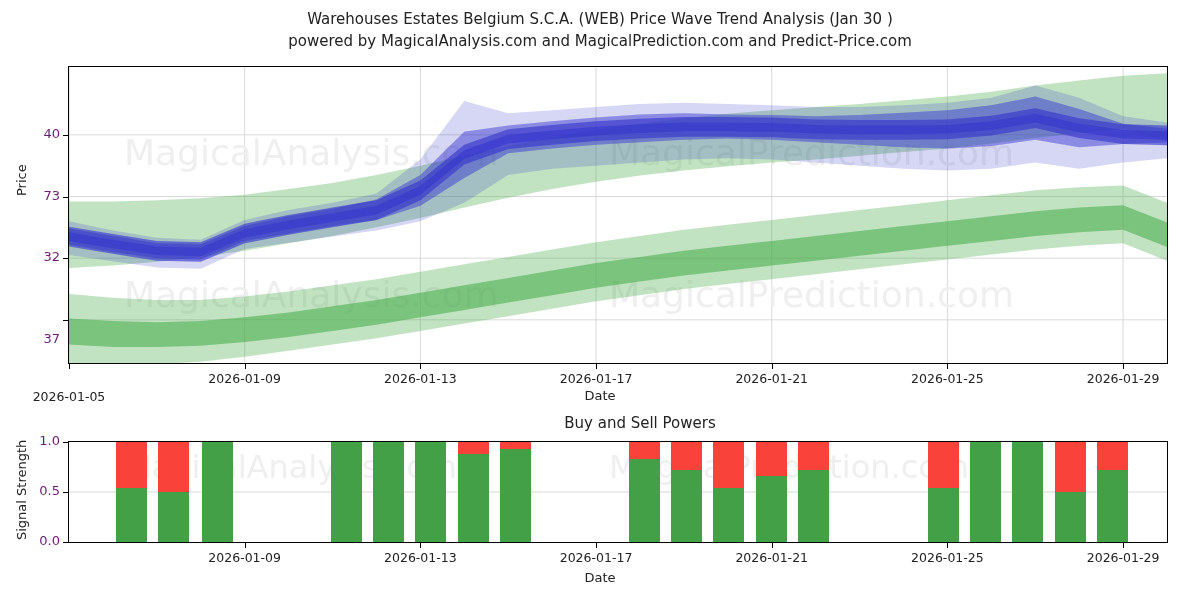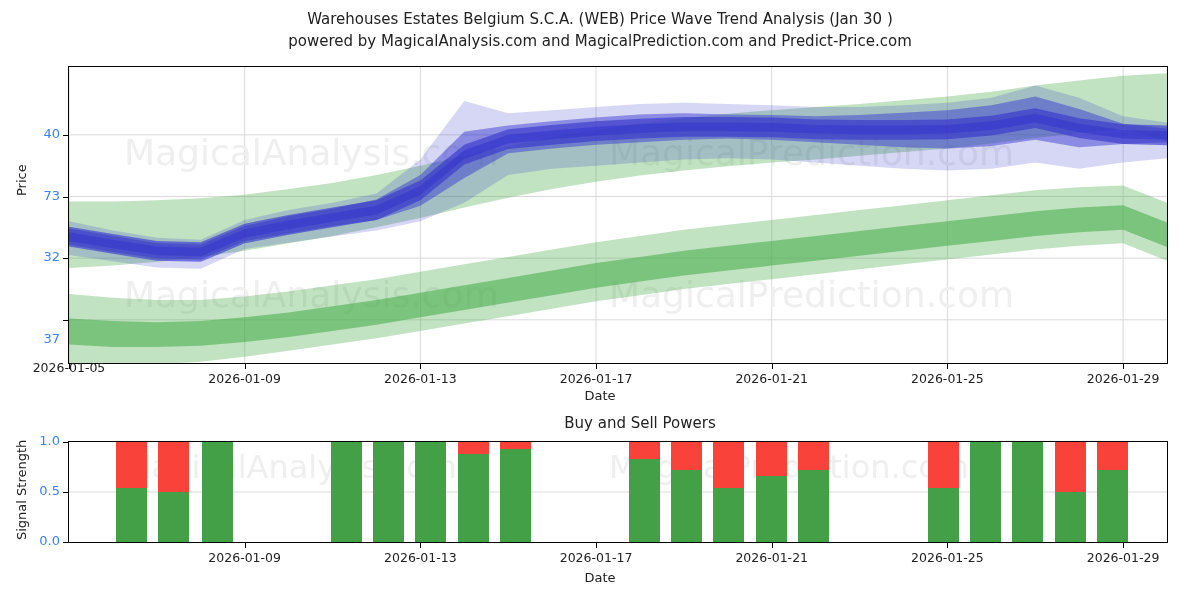--- a/index.html
+++ b/index.html
@@ -6,21 +6,21 @@
   body{width:1200px;height:600px;font-family:"DejaVu Sans","Liberation Sans",sans-serif;color:#000;overflow:hidden;}
   #root{position:relative;width:1200px;height:600px;}
 
   .title-block{position:absolute;left:0;top:8px;width:1200px;text-align:center;line-height:22px;}
   .title-line{font-size:15px;color:#222;}
 
   
   #price-panel{position:absolute;left:68px;top:66px;width:1100px;height:298px;border:1px solid #000;box-sizing:border-box;background:#fff;overflow:hidden;}
   #price-svg{position:absolute;left:0;top:0;}
   .ylabel-price{position:absolute;left:14px;top:196px;font-size:13px;transform:rotate(-90deg);transform-origin:0 0;white-space:nowrap;color:#222;}
-  .ytick{position:absolute;right:0;width:52px;text-align:right;font-size:13px;color:#3b82f6;}
+  .ytick{position:absolute;right:0;width:52px;text-align:right;font-size:13px;color:#701a75;}
   .ytick-mark{position:absolute;width:5px;height:1px;background:#000;}
   .xtick{position:absolute;font-size:12.5px;color:#222;white-space:nowrap;transform:translateX(-50%);}
   .xtick-mark{position:absolute;width:1px;height:5px;background:#000;}
   .xlabel{position:absolute;width:1200px;left:0;text-align:center;font-size:13px;color:#222;}
 
   
   #power-panel{position:absolute;left:68px;top:441px;width:1100px;height:102px;border:1px solid #000;box-sizing:border-box;background:#fff;overflow:hidden;}
   #power-svg{position:absolute;left:0;top:0;}
   .subtitle{position:absolute;left:0;top:414px;width:1200px;text-align:center;font-size:15px;color:#222;margin-left:40px;}
   .ylabel-sig{position:absolute;left:14px;top:540px;font-size:13px;transform:rotate(-90deg);transform-origin:0 0;white-space:nowrap;color:#222;}
@@ -66,21 +66,21 @@
   </div>
   <div id="price-axes">
       <div class="ytick" style="left: 8px; top: 310.833px; width: 52px; margin-top: 20px;">37</div>
       <div class="ytick-mark" style="left: 63px; top: 319.833px;"></div>
       <div class="ytick" style="left: 8px; top: 249.167px; width: 52px;">32</div>
       <div class="ytick-mark" style="left: 63px; top: 258.167px;"></div>
       <div class="ytick" style="left: 8px; top: 187.5px; width: 52px;">73</div>
       <div class="ytick-mark" style="left: 63px; top: 196.5px;"></div>
       <div class="ytick" style="left: 8px; top: 125.833px; width: 52px;">40</div>
       <div class="ytick-mark" style="left: 63px; top: 134.833px;"></div>
-      <div class="xtick" style="left: 69px; top: 360px;">2026-01-05</div>
+      <div class="xtick" style="left: 69px; top: 389px;">2026-01-05</div>
       <div class="xtick-mark" style="left: 69px; top: 364px;"></div>
       <div class="xtick" style="left: 244.68px; top: 371px;">2026-01-09</div>
       <div class="xtick-mark" style="left: 244.68px; top: 364px;"></div>
       <div class="xtick" style="left: 420.36px; top: 371px;">2026-01-13</div>
       <div class="xtick-mark" style="left: 420.36px; top: 364px;"></div>
       <div class="xtick" style="left: 596.04px; top: 371px;">2026-01-17</div>
       <div class="xtick-mark" style="left: 596.04px; top: 364px;"></div>
       <div class="xtick" style="left: 771.72px; top: 371px;">2026-01-21</div>
       <div class="xtick-mark" style="left: 771.72px; top: 364px;"></div>
       <div class="xtick" style="left: 947.4px; top: 371px;">2026-01-25</div>

